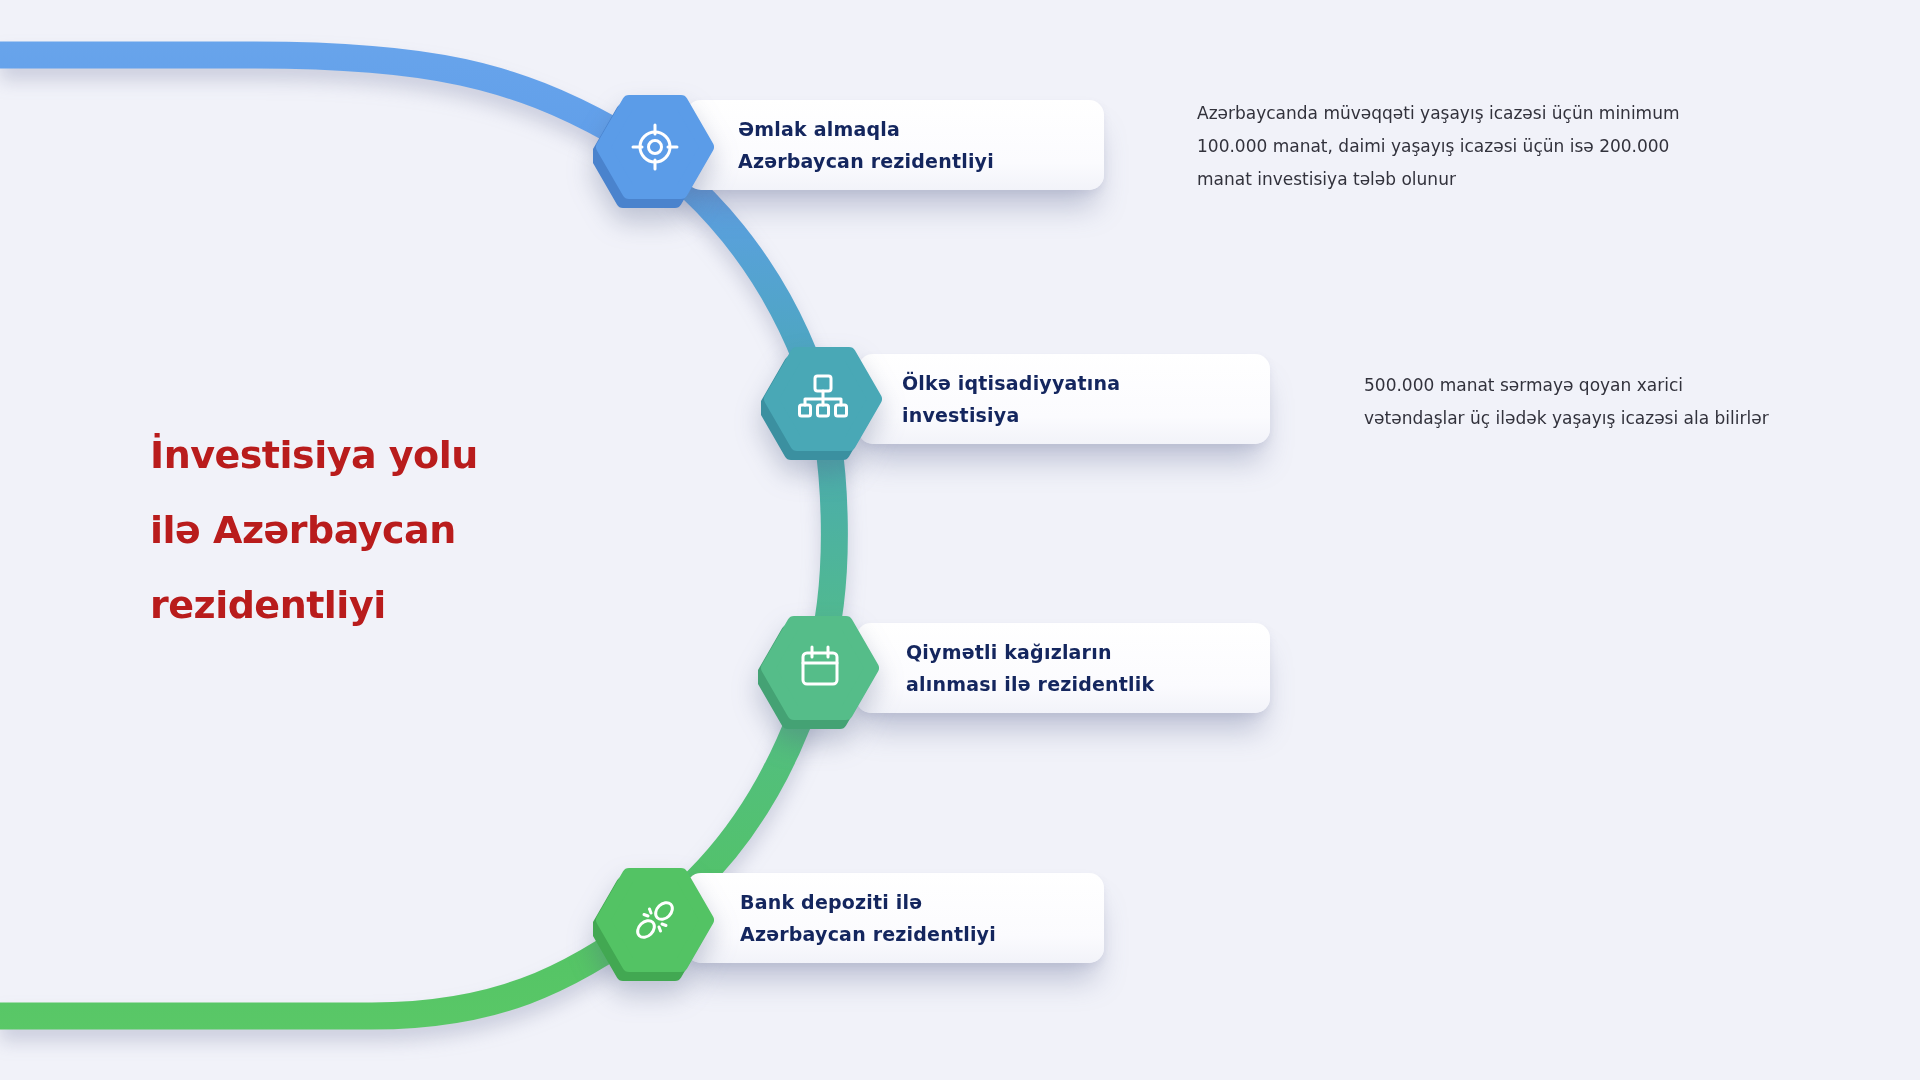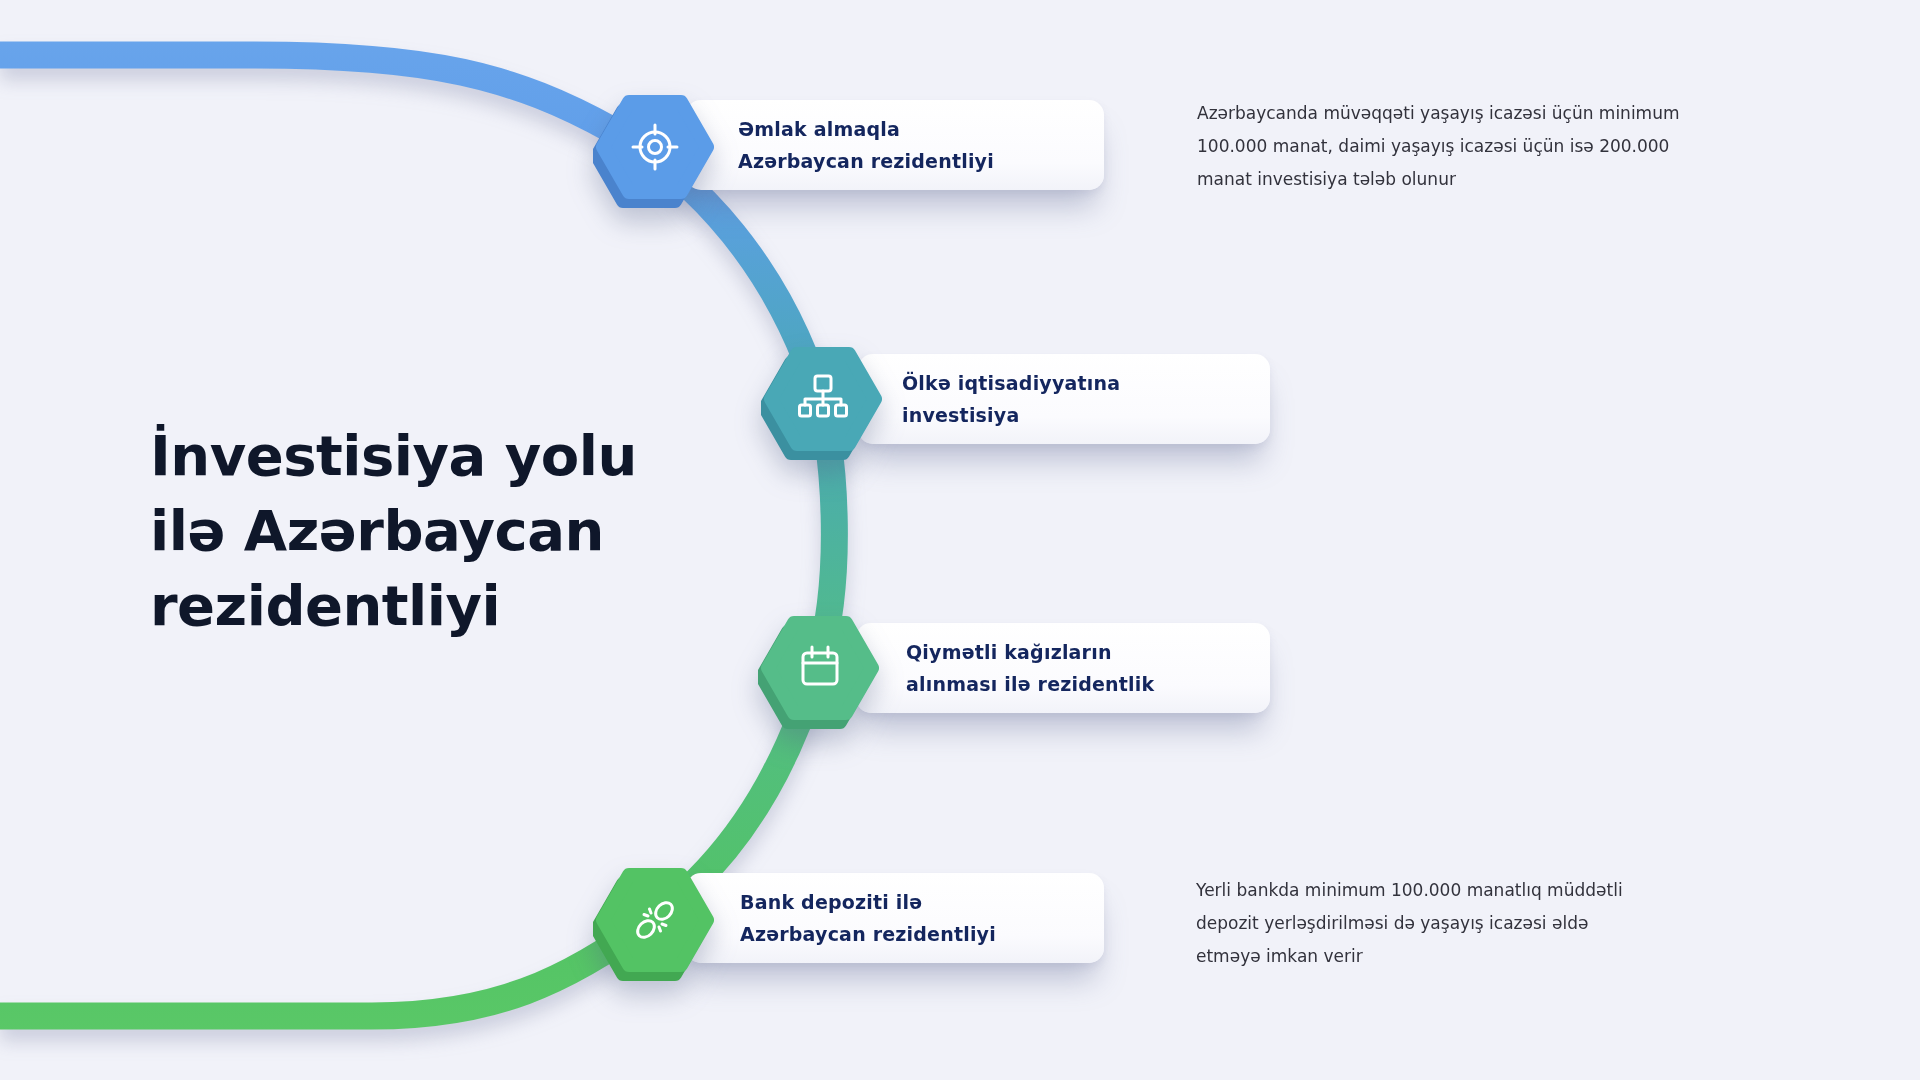--- a/index.html
+++ b/index.html
@@ -21,25 +21,25 @@
     filter: drop-shadow(0 12px 9px rgba(95,105,145,0.25));
   }
 
   
   .main-title {
     position: absolute;
     left: 150px;
     top: 418px;
     margin: 0;
     z-index: 2;
-    font-size: 56px;
+    font-size: 38px;
     font-weight: 700;
     line-height: 75px;
     letter-spacing: -0.5px;
-    color: #0f172a;
+    color: #b91c1c;
     white-space: pre-line;
   }
 
   
   .card {
     position: absolute;
     z-index: 2;
     height: 90px;
     border-radius: 15px;
     background: linear-gradient(180deg, #ffffff 0%, #fbfbfe 70%, #f2f3f9 100%);
@@ -186,17 +186,16 @@
       <line x1="24.5" y1="19" x2="26" y2="23"></line>
       <line x1="19" y1="24.5" x2="23" y2="26"></line>
       <line x1="35.5" y1="41" x2="34" y2="37"></line>
       <line x1="41" y1="35.5" x2="37" y2="34"></line>
     </g>
   </svg>
 
   <p class="desc desc1">Azərbaycanda müvəqqəti yaşayış icazəsi üçün minimum
 100.000 manat, daimi yaşayış icazəsi üçün isə 200.000
 manat investisiya tələb olunur</p>
-  <p class="desc desc4">Yerli bankda minimum 100.000 manatlıq müddətli
-depozit yerləşdirilməsi də yaşayış icazəsi əldə
-etməyə imkan verir</p>
+  <p class="desc desc2">500.000 manat sərmayə qoyan xarici
+vətəndaşlar üç ilədək yaşayış icazəsi ala bilirlər</p>
 
 </div>
 
 </body></html>

